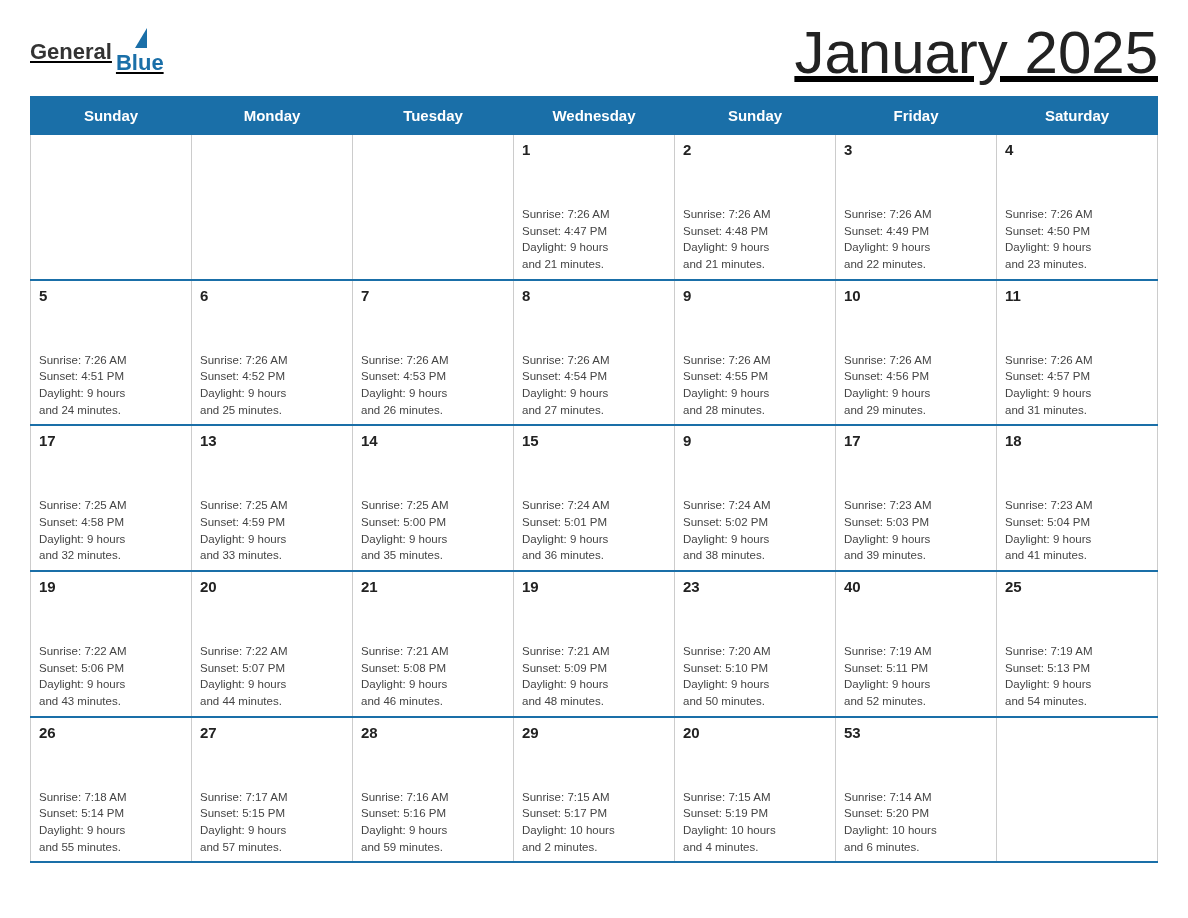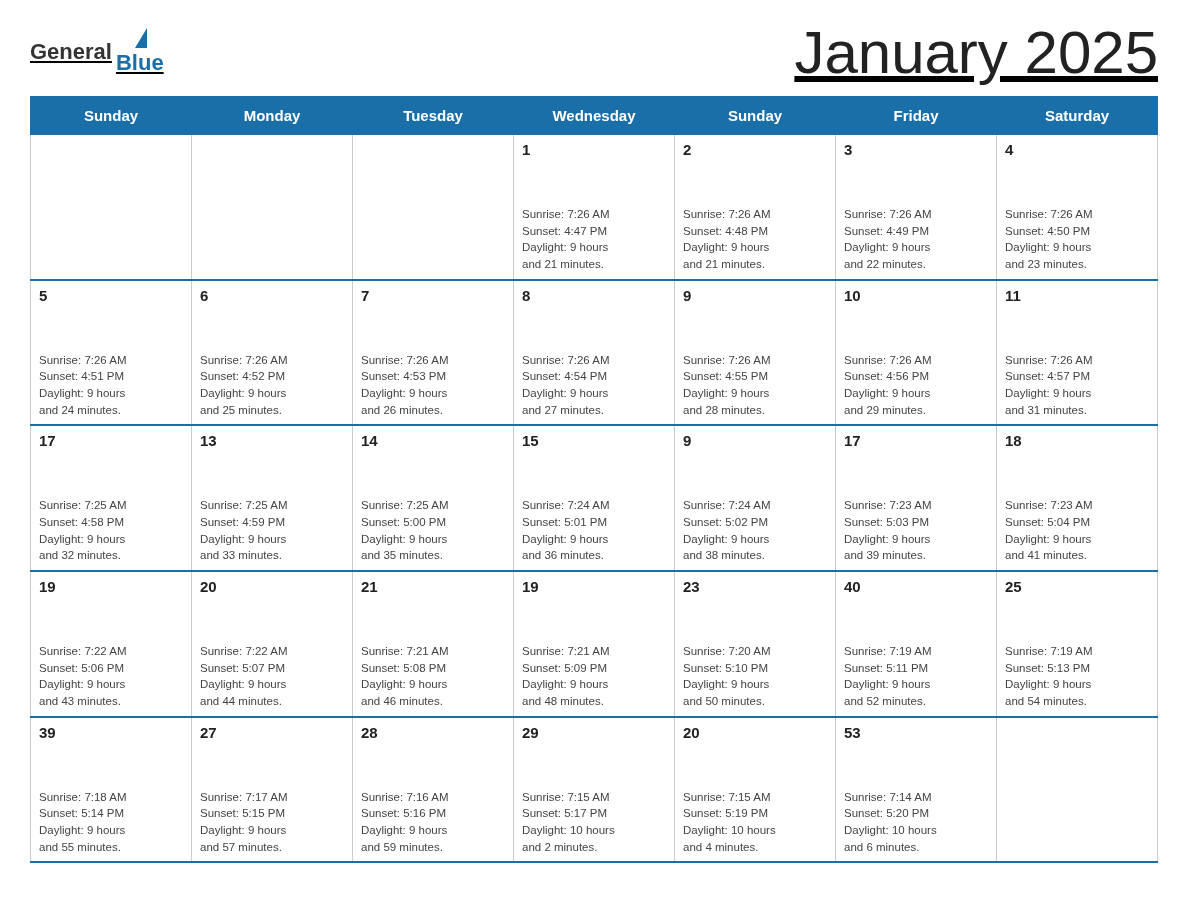--- a/index.html
+++ b/index.html
@@ -234,21 +234,21 @@
           <div class="day-number">40</div>
           <div class="day-info">Sunrise: 7:19 AM<br>Sunset: 5:11 PM<br>Daylight: 9 hours<br>and 52 minutes.</div>
         </td>
         <td>
           <div class="day-number">25</div>
           <div class="day-info">Sunrise: 7:19 AM<br>Sunset: 5:13 PM<br>Daylight: 9 hours<br>and 54 minutes.</div>
         </td>
       </tr>
       <tr>
         <td>
-          <div class="day-number">39</div>
+          <div class="day-number">26</div>
           <div class="day-info">Sunrise: 7:18 AM<br>Sunset: 5:14 PM<br>Daylight: 9 hours<br>and 55 minutes.</div>
         </td>
         <td>
           <div class="day-number">27</div>
           <div class="day-info">Sunrise: 7:17 AM<br>Sunset: 5:15 PM<br>Daylight: 9 hours<br>and 57 minutes.</div>
         </td>
         <td>
           <div class="day-number">28</div>
           <div class="day-info">Sunrise: 7:16 AM<br>Sunset: 5:16 PM<br>Daylight: 9 hours<br>and 59 minutes.</div>
         </td>

